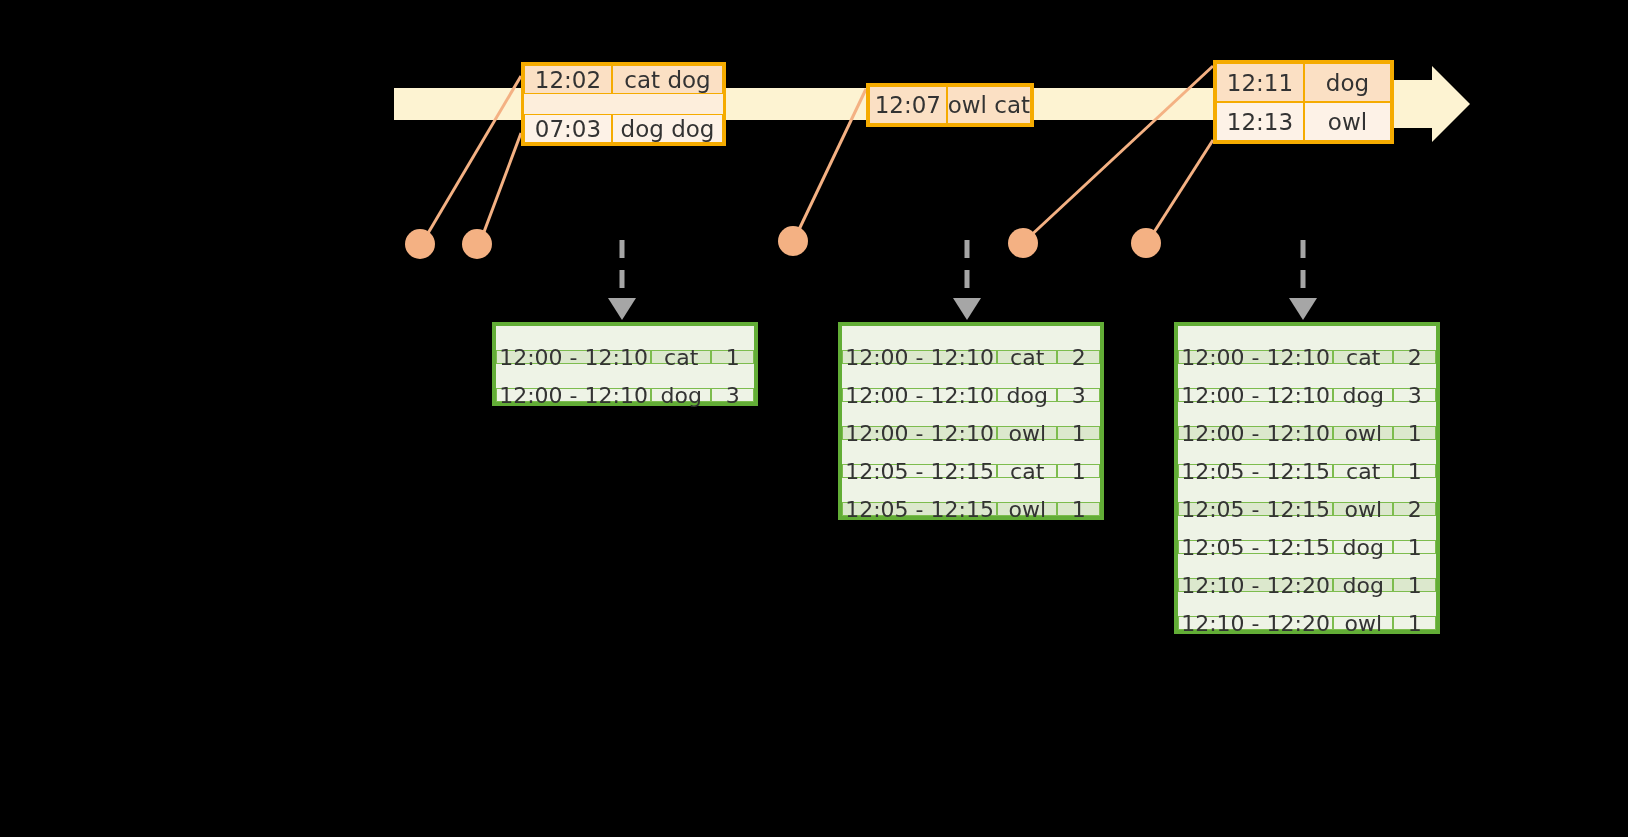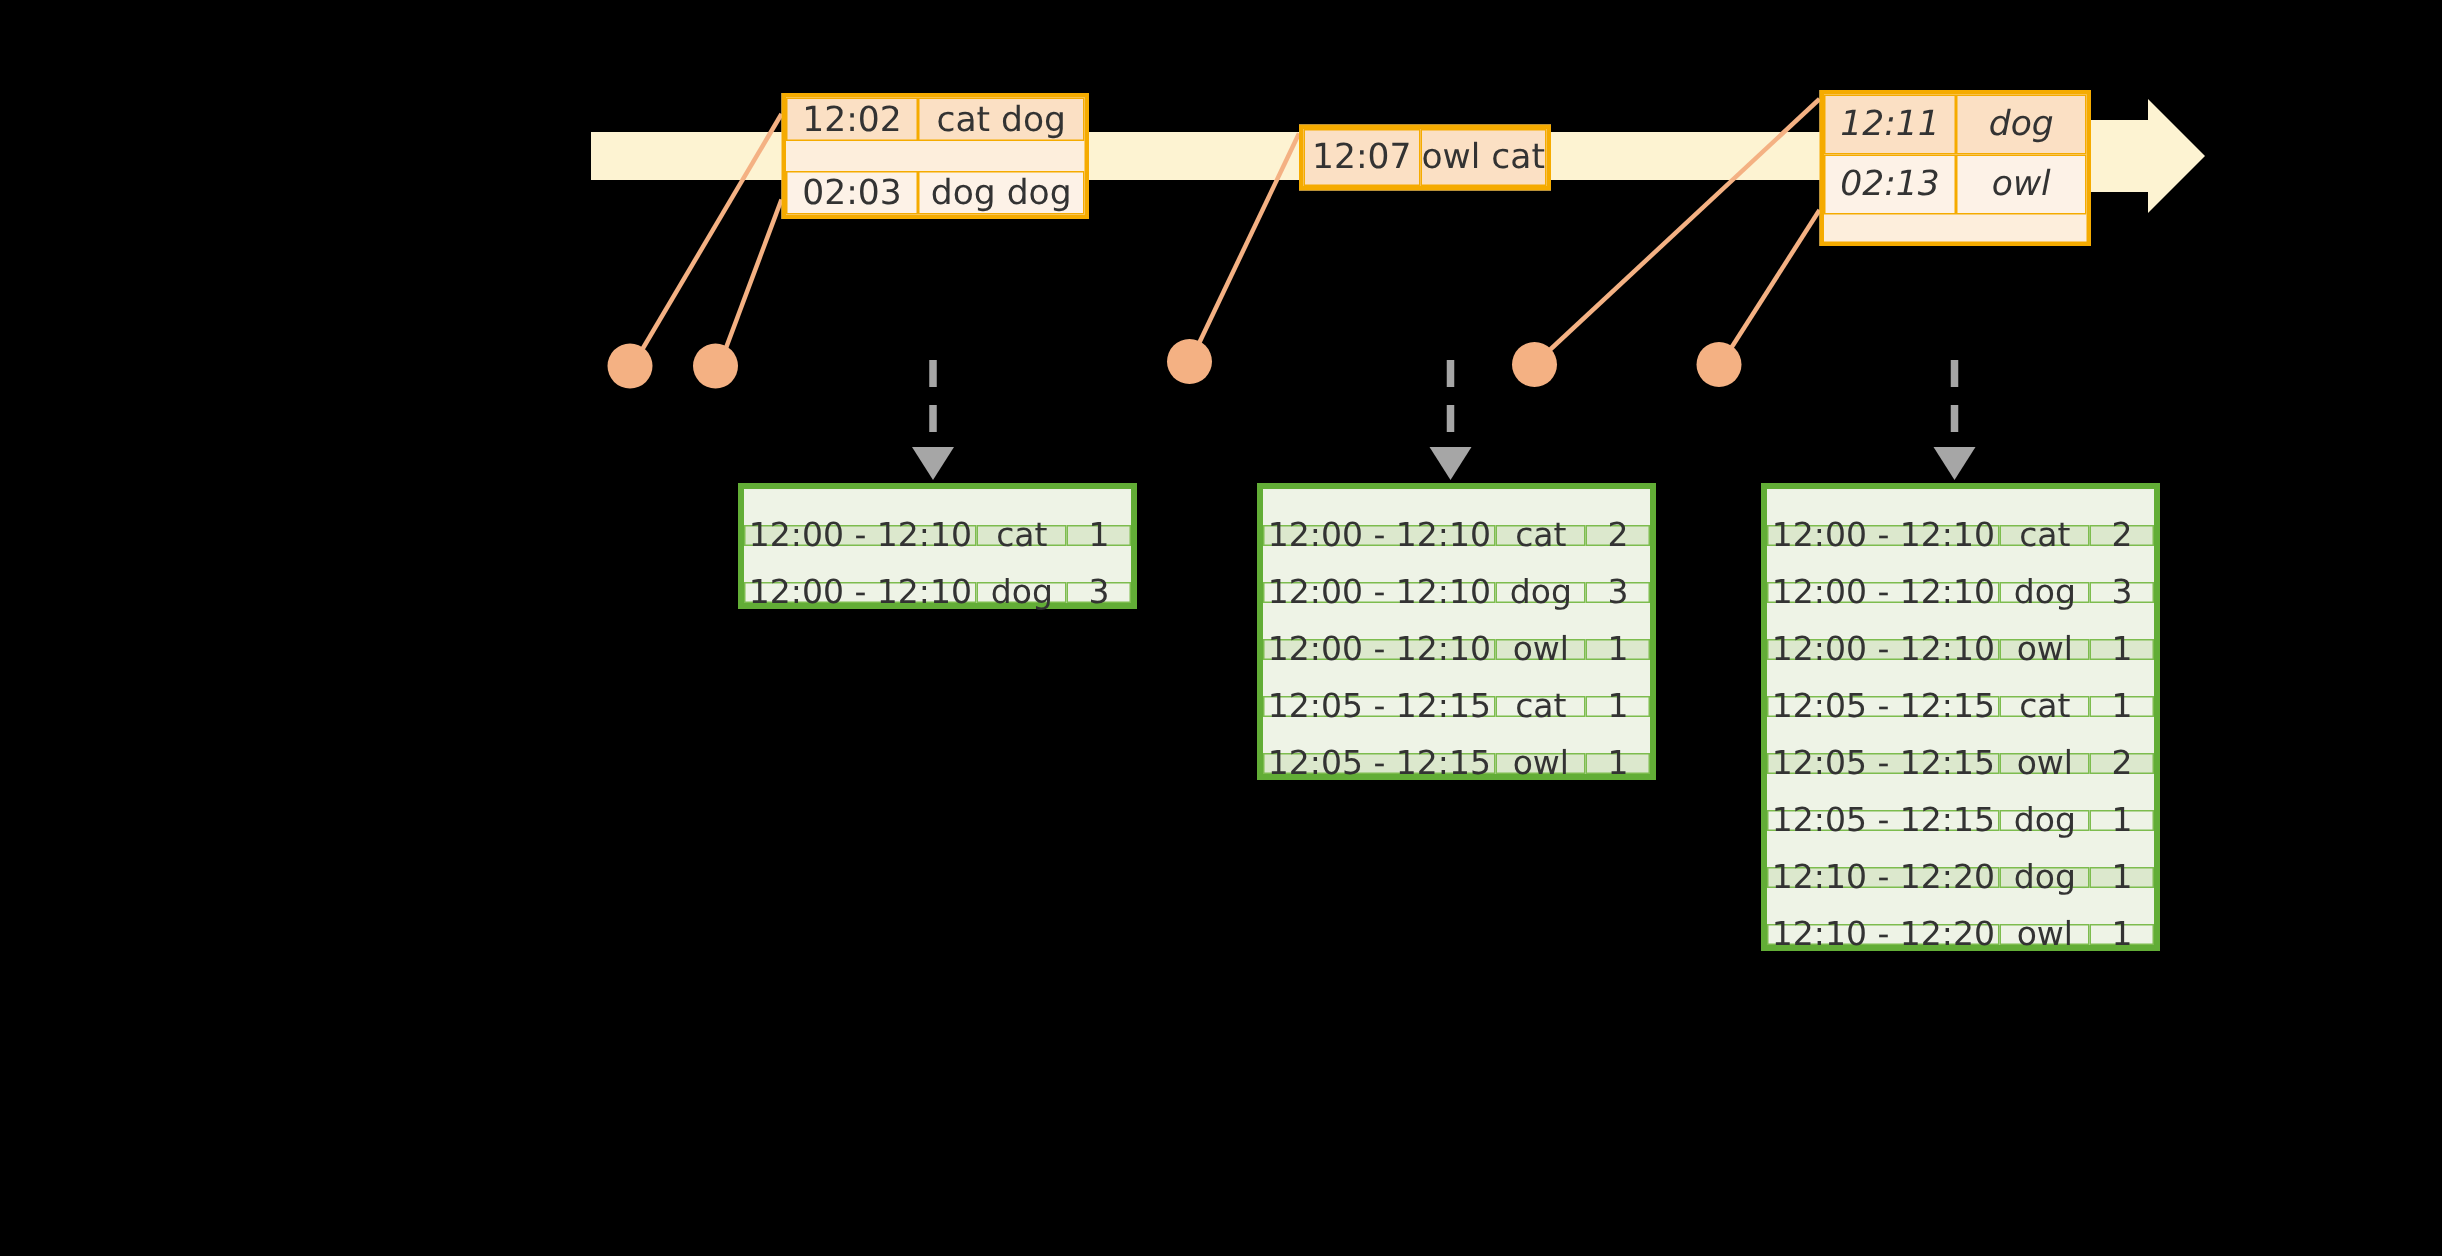--- a/index.html
+++ b/index.html
@@ -132,39 +132,39 @@
       <polygon points="1289,298 1317,298 1303,320" fill="#a6a6a6"></polygon>
     </g>
   </svg>
 
   <div class="event-box" style="left:521px; top:62px; width:205px; height:84px;gap:20px;">
     <div class="event-row alt">
       <div class="event-cell time">12:02</div>
       <div class="event-cell words">cat dog</div>
     </div>
     <div class="event-row">
-      <div class="event-cell time">02:03</div>
+      <div class="event-cell time">07:03</div>
       <div class="event-cell words">dog dog</div>
     </div>
   </div>
 
   <div class="event-box" style="left:866px; top:83px; width:168px; height:44px;">
     <div class="event-row alt">
       <div class="event-cell time">12:07</div>
       <div class="event-cell words">owl cat</div>
     </div>
   </div>
 
-  <div class="event-box" style="left:1213px; top:60px; width:181px; height:104px;font-style:italic;">
+  <div class="event-box" style="left:1213px; top:60px; width:181px; height:84px;">
     <div class="event-row alt">
       <div class="event-cell time">12:11</div>
       <div class="event-cell words">dog</div>
     </div>
     <div class="event-row">
-      <div class="event-cell time">02:13</div>
+      <div class="event-cell time">12:13</div>
       <div class="event-cell words">owl</div>
     </div>
   </div>
 
   <div class="result-table" style="left:492px; top:322px; width:266px;">
     <div class="res-row shade">
       <div class="res-cell win">12:00 - 12:10</div>
       <div class="res-cell word">cat</div>
       <div class="res-cell cnt">1</div>
     </div>

